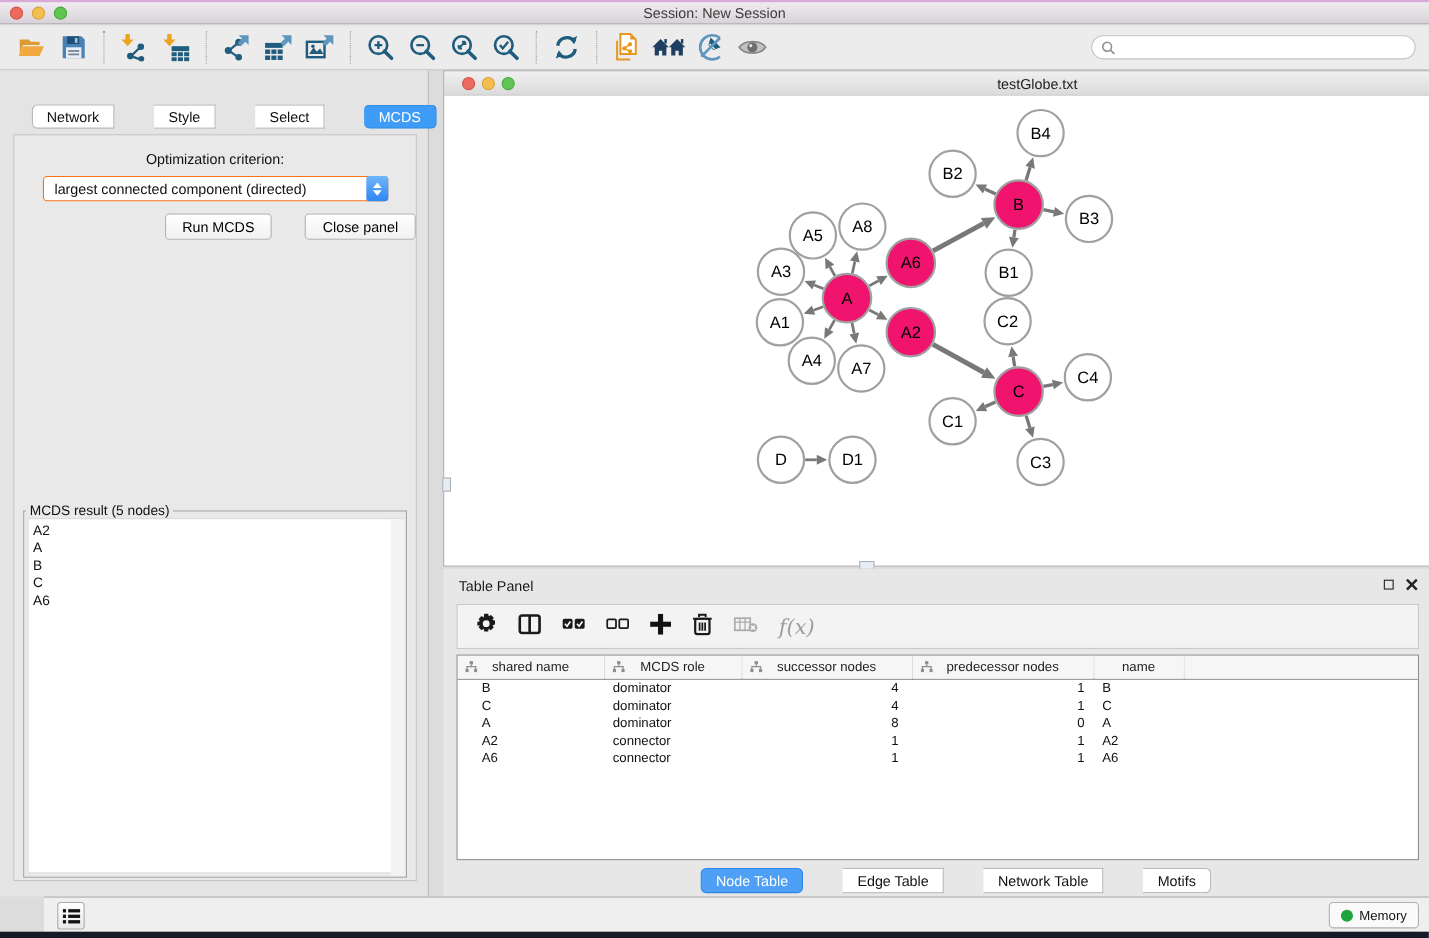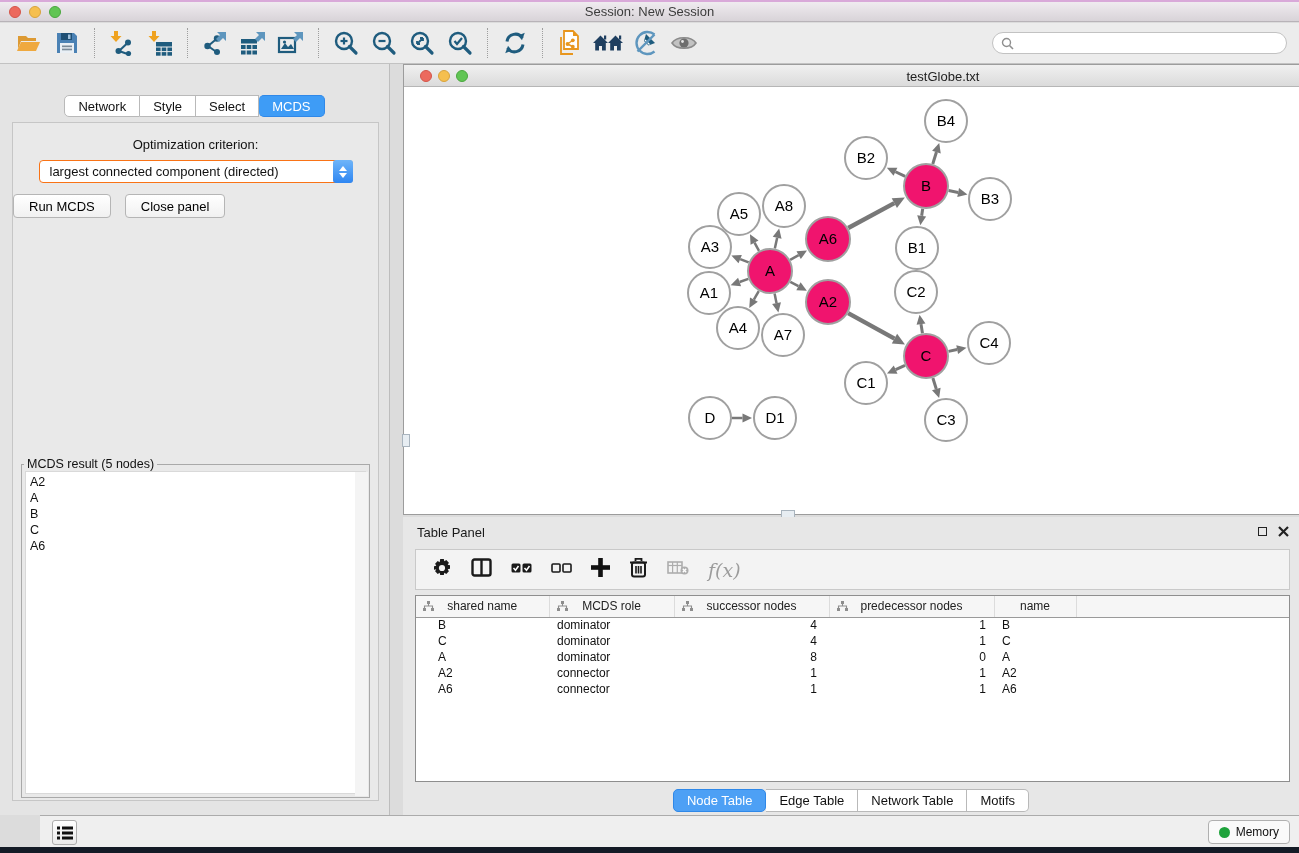--- a/index.html
+++ b/index.html
@@ -26,34 +26,34 @@
   .search-box input { border:none; outline:none; flex:1; font-size:12px; background:transparent; font-family:"Liberation Sans",sans-serif; }
 
   
   .control-panel { position:absolute; left:0; top:64px; width:390px; height:751px;
     background:#E4E4E4; border-right:1px solid #BDBDBD; }
   .panel-header { position:relative; height:30px; }
   .panel-title { position:absolute; left:12px; top:8px; font-size:13px; color:#1A1A1A; }
   .panel-controls { position:absolute; right:10px; top:9px; display:flex; gap:11px; align-items:center; }
   .cp-tabs { position:absolute; left:0; right:0; top:31px; display:flex; justify-content:center; }
   .seg-tab { background:#fff; border:1px solid #B9B9B9; border-left:none; padding:2px 13px; font-size:13px;
-    height:22px; line-height:17px; color:#111; }
+    height:22px; line-height:17px; color:#111;margin-left:36px; }
   .seg-tab:first-child { border-left:1px solid #B9B9B9; border-radius:5px 0 0 5px; }
   .seg-tab:last-child { border-radius:0 5px 5px 0; }
   .seg-tab.active { background:#3E9CF6; border-color:#2F88E8; color:#fff; border-radius:5px; }
   .cp-box { position:absolute; left:12px; right:10px; top:58px; bottom:14px; background:#E9E9E9; border:1px solid #C6C6C6; }
   .opt-label { text-align:center; margin-top:14px; font-size:13px; }
   .mac-select { position:relative; margin:8px auto 0; width:314px; height:23px; background:#fff;
     border:1px solid #f97316; border-radius:4px; font-size:13px; line-height:21px; padding-left:10px; }
   .stepper { position:absolute; right:-1px; top:-1px; width:20px; height:23px;
     background:linear-gradient(#6FB5F9,#2E86F2); border-radius:3px; display:flex; flex-direction:column;
     align-items:center; justify-content:center; gap:2px; }
   .stepper .up { width:0; height:0; border-left:4px solid transparent; border-right:4px solid transparent; border-bottom:5px solid #fff; }
   .stepper .down { width:0; height:0; border-left:4px solid transparent; border-right:4px solid transparent; border-top:5px solid #fff; }
-  .cp-buttons { display:flex; justify-content:flex-start; gap:14px; margin-top:11px; }
+  .cp-buttons { display:flex; justify-content:flex-end; gap:30px; margin-top:11px; }
   .mac-btn { height:24px; padding:0 15px; background:linear-gradient(#FFFFFF,#F1F1F1);
     border:1px solid #B5B5B5; border-radius:4px; font-size:13px; font-family:"Liberation Sans",sans-serif; }
   .result-fieldset { position:absolute; left:8px; right:8px; top:334px; bottom:2px; border:1px solid #A9A9A9; }
   .result-fieldset legend { font-size:12.5px; margin-left:2px; padding:0 3px; color:#111; }
   .result-list { position:absolute; left:3px; right:3px; top:0px; bottom:3px; background:#fff;
     border:1px solid #D9D9D9; font-size:12.5px; padding:2px 0 0 4px; overflow:hidden; }
   .result-scroll { position:absolute; top:1px; bottom:1px; right:1px; width:13px; background:#F4F4F4; }
   .result-item { height:16px; line-height:16px; }
 
   

